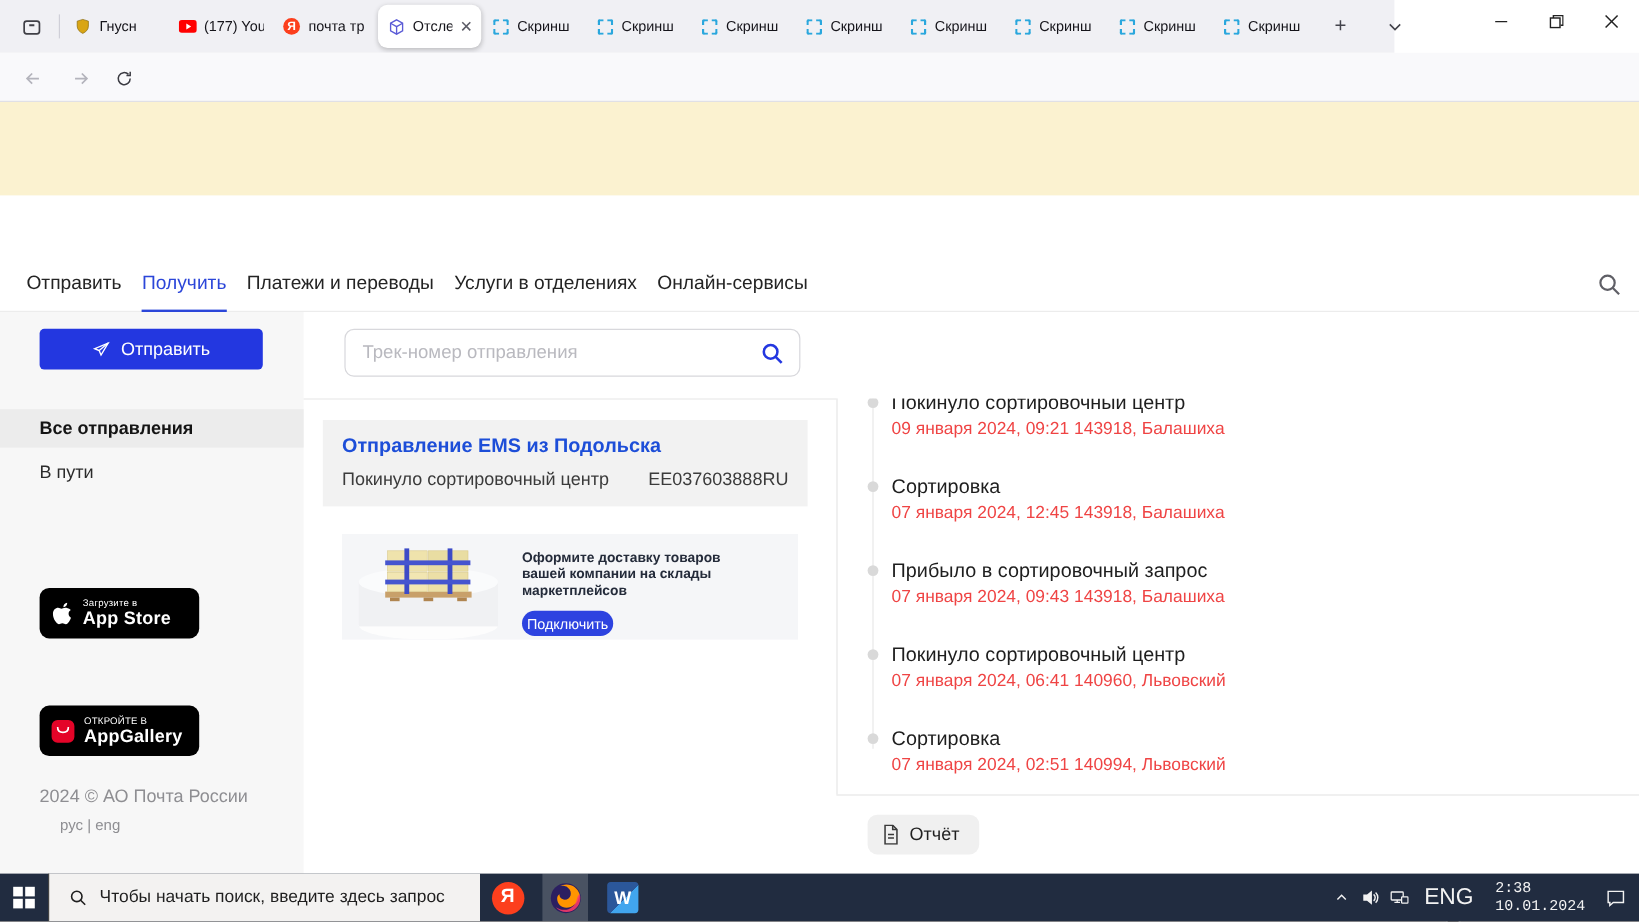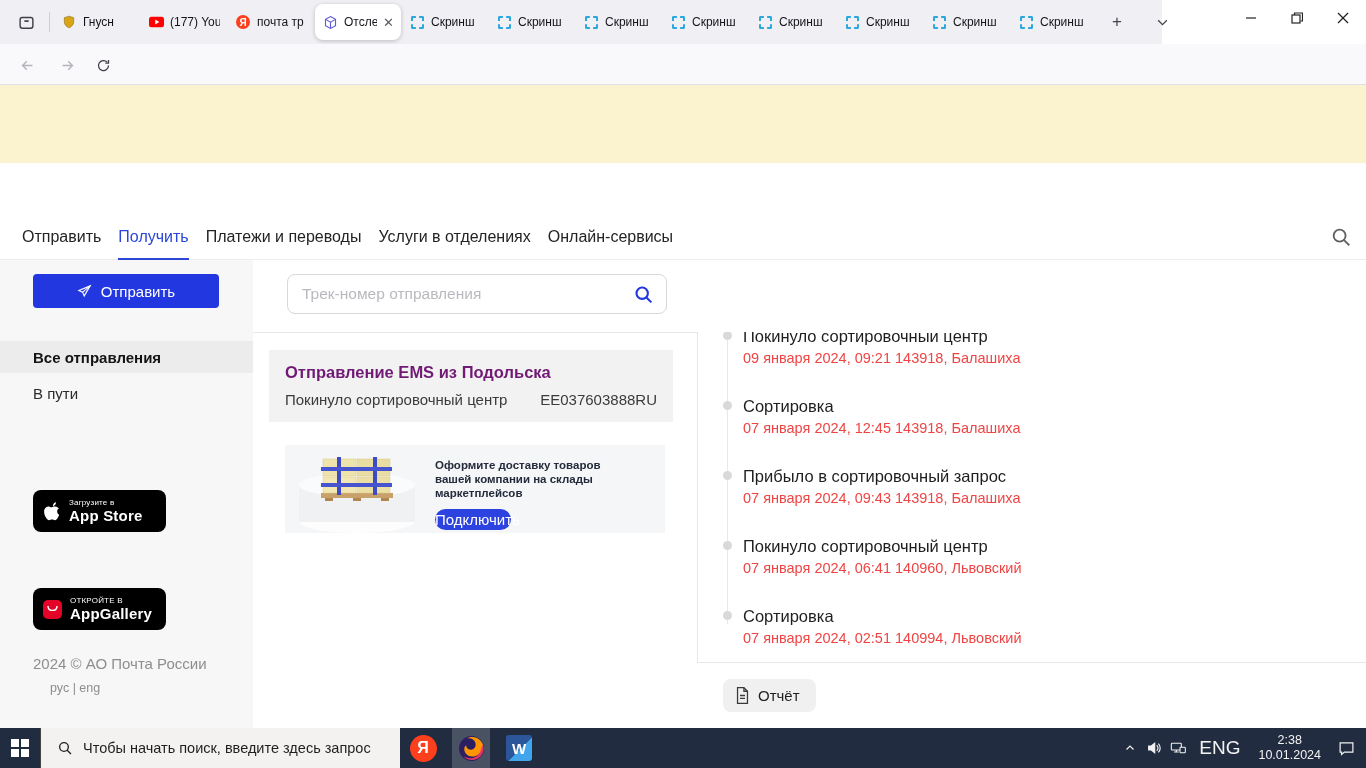--- a/index.html
+++ b/index.html
@@ -62,28 +62,28 @@
   .badge .t2 { font-size:15px; font-weight:bold; line-height:16px; letter-spacing:.2px; }
   .copyr { left:33px; top:395px; font-size:15px; color:#8e8e92; }
   .langs { left:50px; top:421px; font-size:12.5px; color:#8e8e92; }
 
   .trackinput { left:287px; top:14px; width:380px; height:40px; border:1px solid #d8d8dc; border-radius:8px; background:#fff; display:flex; align-items:center; padding:0 12px 0 14px; }
   .trackinput input { border:none; outline:none; flex:1; font-size:15.5px; font-family:inherit; color:#333; background:transparent; }
   .trackinput input::placeholder { color:#b9b9bf; }
   .middiv { left:253px; top:72px; width:444px; height:1px; background:#e9e9e9; }
 
   .shipcard { left:269px; top:90px; width:404px; height:72px; background:#f2f2f2; padding:13px 16px; cursor:pointer; }
-  .shipcard .t { font-size:16.5px; font-weight:bold; color:#701a75; }
+  .shipcard .t { font-size:16.5px; font-weight:bold; color:#1d4ed8; }
   .shipcard .row { margin-top:9px; display:flex; justify-content:space-between; font-size:15px; color:#3b3b3b; }
 
   .promo { left:285px; top:185px; width:380px; height:88px; background:#f5f6f8; display:flex; overflow:hidden; cursor:pointer; }
   .promo-art { width:150px; height:88px; flex:0 0 auto; }
   .promo-body { padding:13px 6px 0 0; }
   .promo-txt { width:182px; font-size:11.5px; font-weight:bold; line-height:14px; color:#242b3a; }
-  .promo-btn { margin-top:9px; width:76px; height:21px; background:#2d43e0; border:none; border-radius:12px; color:#fff; font-size:15px; font-family:inherit; cursor:pointer; }
+  .promo-btn { margin-top:9px; width:76px; height:21px; background:#2d43e0; border:none; border-radius:12px; color:#fff; font-size:12px; font-family:inherit; cursor:pointer; }
 
   
   .timeline { left:697px; top:72px; width:669px; height:330px; border-left:1px solid #e7e7e7; overflow:hidden; }
   .tl-line { left:29px; top:0; width:1px; height:292px; background:#e8e8e8; }
   .event { left:0; width:660px; }
   .event .dot { position:absolute; left:25px; top:5px; width:9px; height:9px; border-radius:50%; background:#d9d9d9; }
   .ev-title { margin-left:45px; font-size:16.5px; color:#1e1e1e; line-height:20px; }
   .ev-meta { margin-left:45px; margin-top:4px; font-size:14.5px; color:#ef4444; }
   .botdiv { left:697px; top:402px; width:669px; height:1px; background:#e7e7e7; }
   .reportbtn { left:723px; top:419px; height:33px; padding:0 16px 0 12px; background:#f0f0f0; border:none; border-radius:8px; display:flex; align-items:center; gap:8px; font-size:15px; color:#1f1f1f; font-family:inherit; cursor:pointer; }
@@ -93,21 +93,21 @@
   .startbtn { width:40px; height:40px; display:flex; align-items:center; justify-content:center; }
   .winlogo { display:grid; grid-template-columns:8px 8px; grid-template-rows:8px 8px; gap:1.5px; }
   .winlogo span { background:#fff; }
   .tsearch { width:360px; height:40px; background:#f3f2f1; border-left:1px solid #444; display:flex; align-items:center; gap:10px; padding:0 10px 0 16px; }
   .tsearch span { font-size:14.5px; color:#1f1f1f; white-space:nowrap; }
   .taskico { width:38px; height:40px; display:flex; align-items:center; justify-content:center; }
   .taskico.activeapp { background:rgba(255,255,255,.18); }
   .tray { margin-left:auto; display:flex; align-items:center; height:40px; color:#f2f2f2; }
   .trayico { width:24px; height:40px; display:flex; align-items:center; justify-content:center; }
   .traylang { font-size:19px; padding:0 9px; }
-  .trayclock { text-align:center; font-size:12.5px; line-height:15px; padding:0 9px; }
+  .trayclock { text-align:left; font-size:12.5px; line-height:15px; padding:0 9px;font-family:Liberation Mono, monospace; }
   .ya-ico { width:27px; height:27px; border-radius:50%; background:#fc3f1d; color:#fff; font-weight:bold; font-size:16px; display:flex; align-items:center; justify-content:center; }
   .word-ico { width:26px; height:26px; border-radius:3px; background:linear-gradient(135deg,#2b579a 55%, #41a5ee 55%); color:#fff; font-weight:bold; font-size:15px; display:flex; align-items:center; justify-content:center; }
 
   .cursor { left:1205px; top:498px; }
 </style>
 </head>
 <body>
 
 <div class="screen">
 

